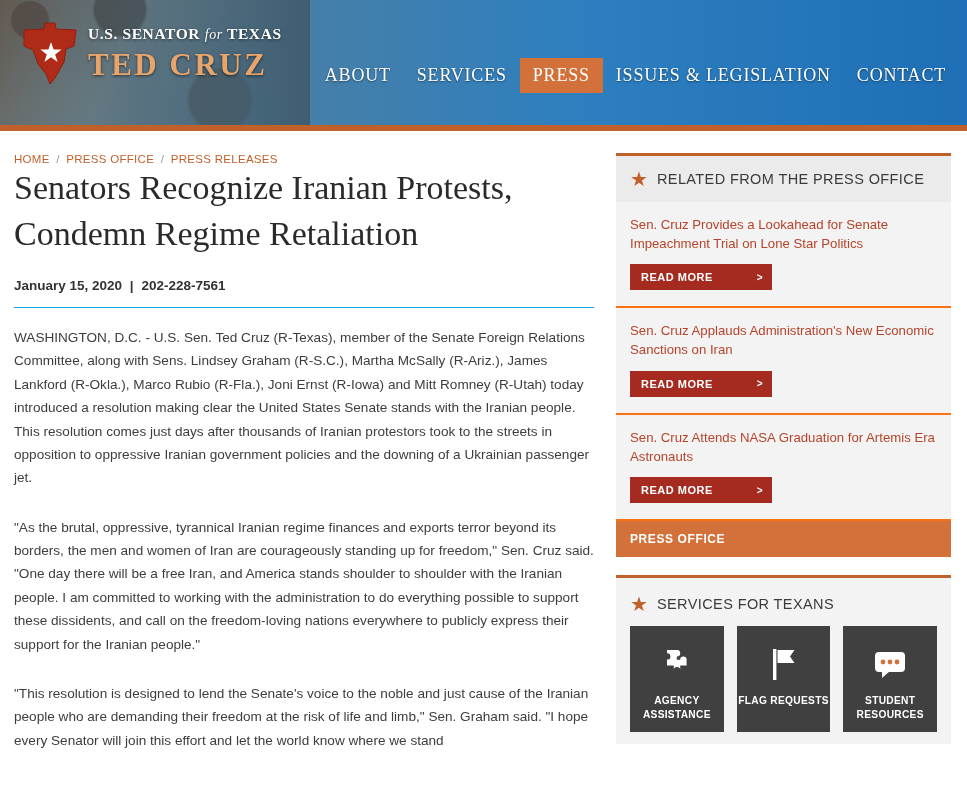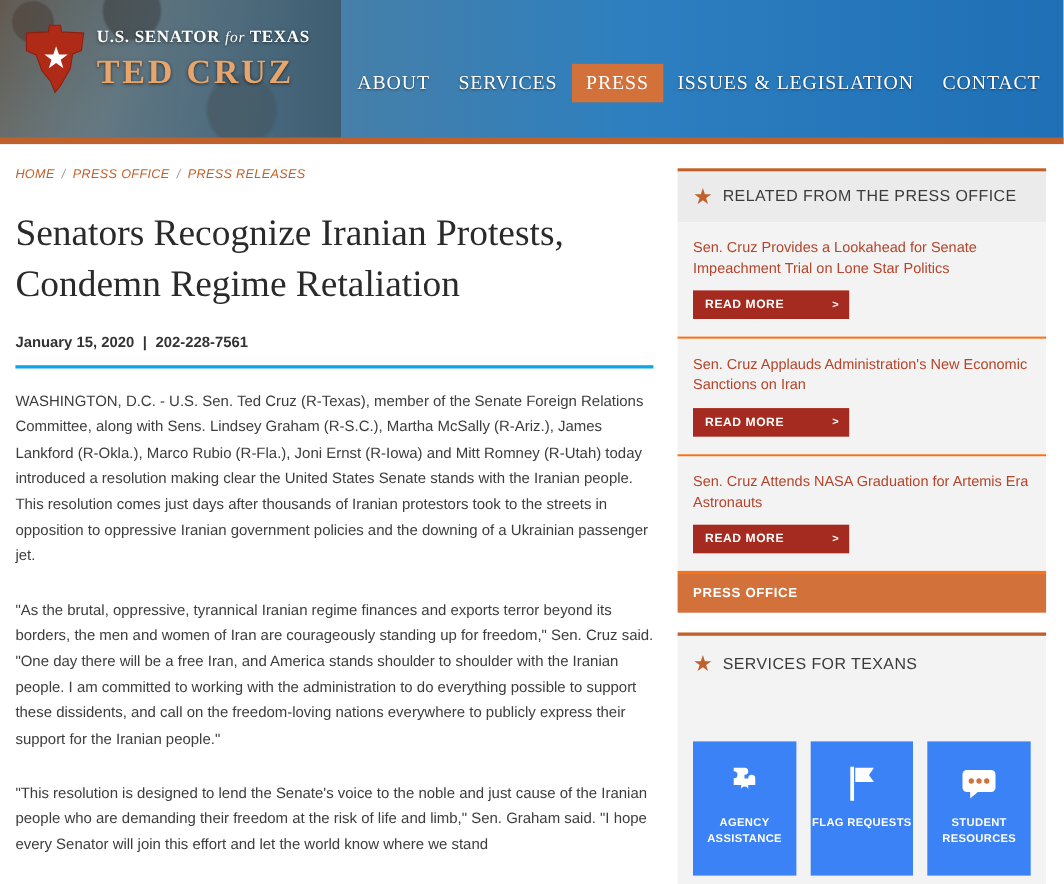--- a/index.html
+++ b/index.html
@@ -114,41 +114,40 @@
   .side-col {
     width: 351px;
     padding: 22px 16px 0 0;
   }
 
   
   .breadcrumb {
     font-size: 11.5px;
     letter-spacing: 0.3px;
     color: #c0612c;
-    margin-bottom: 25px;
-    font-style: italic;
+    margin-bottom: 0;
   }
   .breadcrumb .crumb { color: #c0612c; cursor: pointer; }
   .breadcrumb .sep { color: #9a9a9a; margin: 0 3px; }
 
   
   .article-title {
     font-family: "Liberation Serif", serif;
     font-size: 34px;
     line-height: 1.34;
     color: #2a2a2a;
     font-weight: normal;
     margin: 0 0 22px 0;
   }
   .article-meta {
     font-size: 13.5px;
     font-weight: bold;
     color: #333333;
     padding-bottom: 14px;
-    border-bottom: 3px solid #0ea5e9;
+    border-bottom: 1px solid #0ea5e9;
     margin-bottom: 18px;
   }
   .article-meta .divider { font-weight: bold; margin: 0 4px; }
   .article-body p {
     font-size: 13.6px;
     line-height: 1.72;
     color: #3d3d3d;
     margin: 0 0 26px 0;
   }
 
@@ -217,30 +216,29 @@
     padding: 16px 14px 12px 14px;
   }
   .services-head .star { color: #c0612c; font-size: 20px; line-height: 1; }
   .services-head .title { font-size: 14.5px; letter-spacing: 0.4px; color: #3b3b3b; }
   .services-grid {
     display: flex;
     gap: 13px;
     padding: 0 14px;
   }
   .service-tile {
-    width: 94px; height: 122px;
-    background: #3b82f6;
+    width: 94px; height: 106px;
+    background: #404040;
     color: #ffffff;
     display: flex;
     flex-direction: column;
     align-items: center;
     justify-content: flex-start;
     padding-top: 17px;
     cursor: pointer;
-    margin-top: 48px;
   }
   .service-tile .tile-icon {
     height: 42px;
     display: flex; align-items: center; justify-content: center;
   }
   .service-tile .tile-label {
     margin-top: 9px;
     font-size: 10.2px;
     font-weight: bold;
     letter-spacing: 0.3px;

